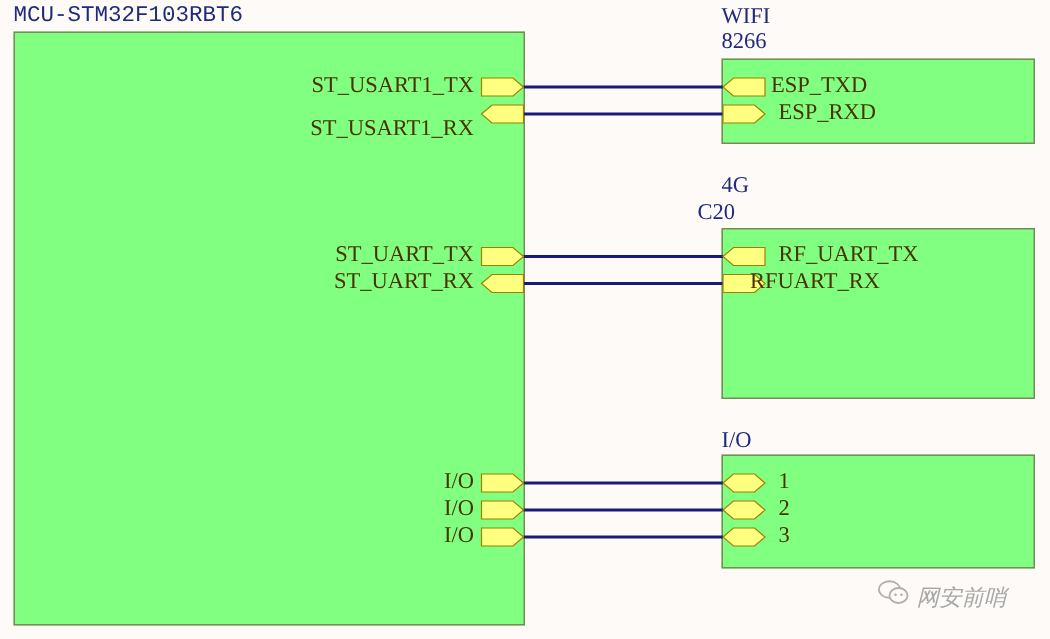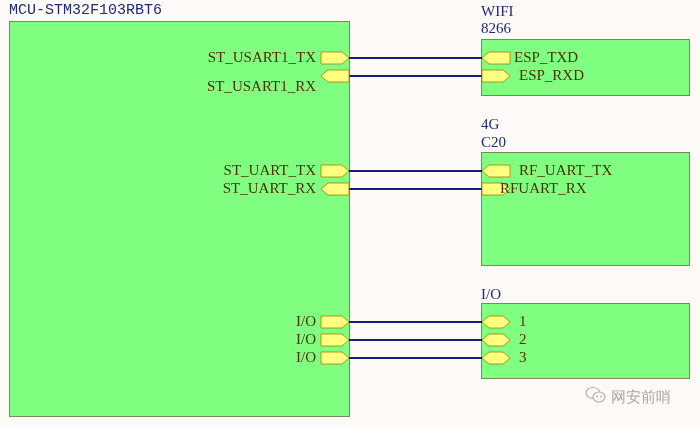--- a/index.html
+++ b/index.html
@@ -2,30 +2,30 @@
 <html><head>
 <meta charset="utf-8">
 <style>
   html, body { margin: 0; padding: 0; }
   body { width: 700px; height: 426px; background: #fdfaf7; position: relative; overflow: hidden; font-family: "Liberation Serif", serif; }
   .title { position: absolute; color: #1f2a7a; font-size: 15px; line-height: 17px; white-space: nowrap; }
   .box { position: absolute; background: #80ff80; border: 1px solid #7a8a5a; box-sizing: border-box; }
   .pinlabel { position: absolute; color: #4a3200; font-size: 15px; line-height: 17px; white-space: nowrap; }
   .pinlabel.right { text-align: center; }
   svg.wires { position: absolute; left: 0; top: 0; }
-  .watermark { position: absolute; left: 585px; top: 386px; color: #a8a8a8; font-family: "DejaVu Sans", sans-serif; font-size: 15px; white-space: nowrap; display: flex; align-items: center; gap: 4px; }
+  .watermark { position: absolute; left: 585px; top: 386px; color: #a8a8a8; font-family: "DejaVu Sans", sans-serif; font-size: 15px; white-space: nowrap; display: flex; align-items: flex-end; gap: 4px; font-style: italic; }
 </style>
 </head>
 <body>
 
 <div class="title" style="left:9px;top:2px;font-family:Liberation Mono, monospace;">MCU-STM32F103RBT6</div>
 <div class="title" style="left:481px;top:3px;">WIFI</div>
 <div class="title" style="left:481px;top:20px;">8266</div>
 <div class="title" style="left:481px;top:116px;">4G</div>
-<div class="title" style="left:481px;top:134px;">C20</div>
+<div class="title" style="left:465px;top:134px;">C20</div>
 <div class="title" style="left:481px;top:286px;">I/O</div>
 
 <div class="box" style="left:9px;top:21px;width:341px;height:396px;"></div>
 <div class="box" style="left:481px;top:39px;width:209px;height:57px;"></div>
 <div class="box" style="left:481px;top:152px;width:209px;height:114px;"></div>
 <div class="box" style="left:481px;top:303px;width:209px;height:76px;"></div>
 
 <svg class="wires" width="700" height="426">
   <g id="wire-layer">
       <line x1="349" x2="482" y1="58" y2="58" stroke="#1a1a7a" stroke-width="2"></line>

